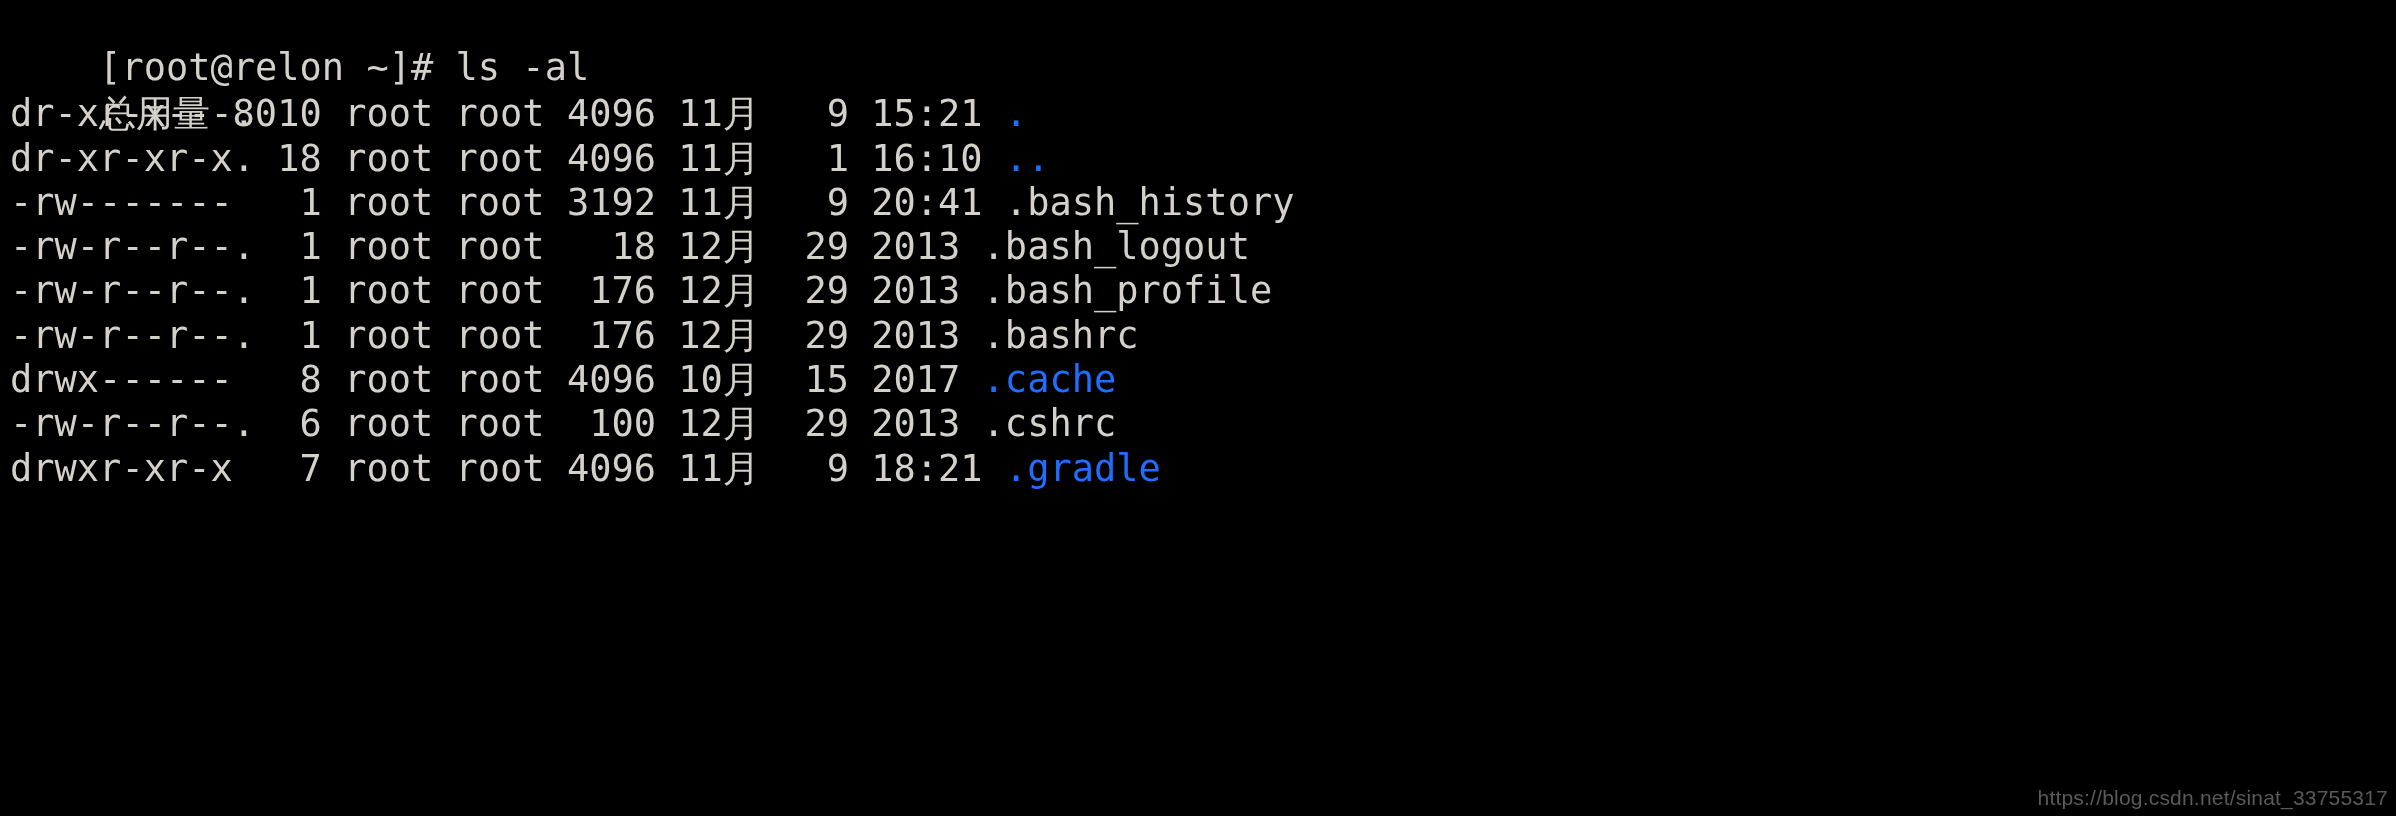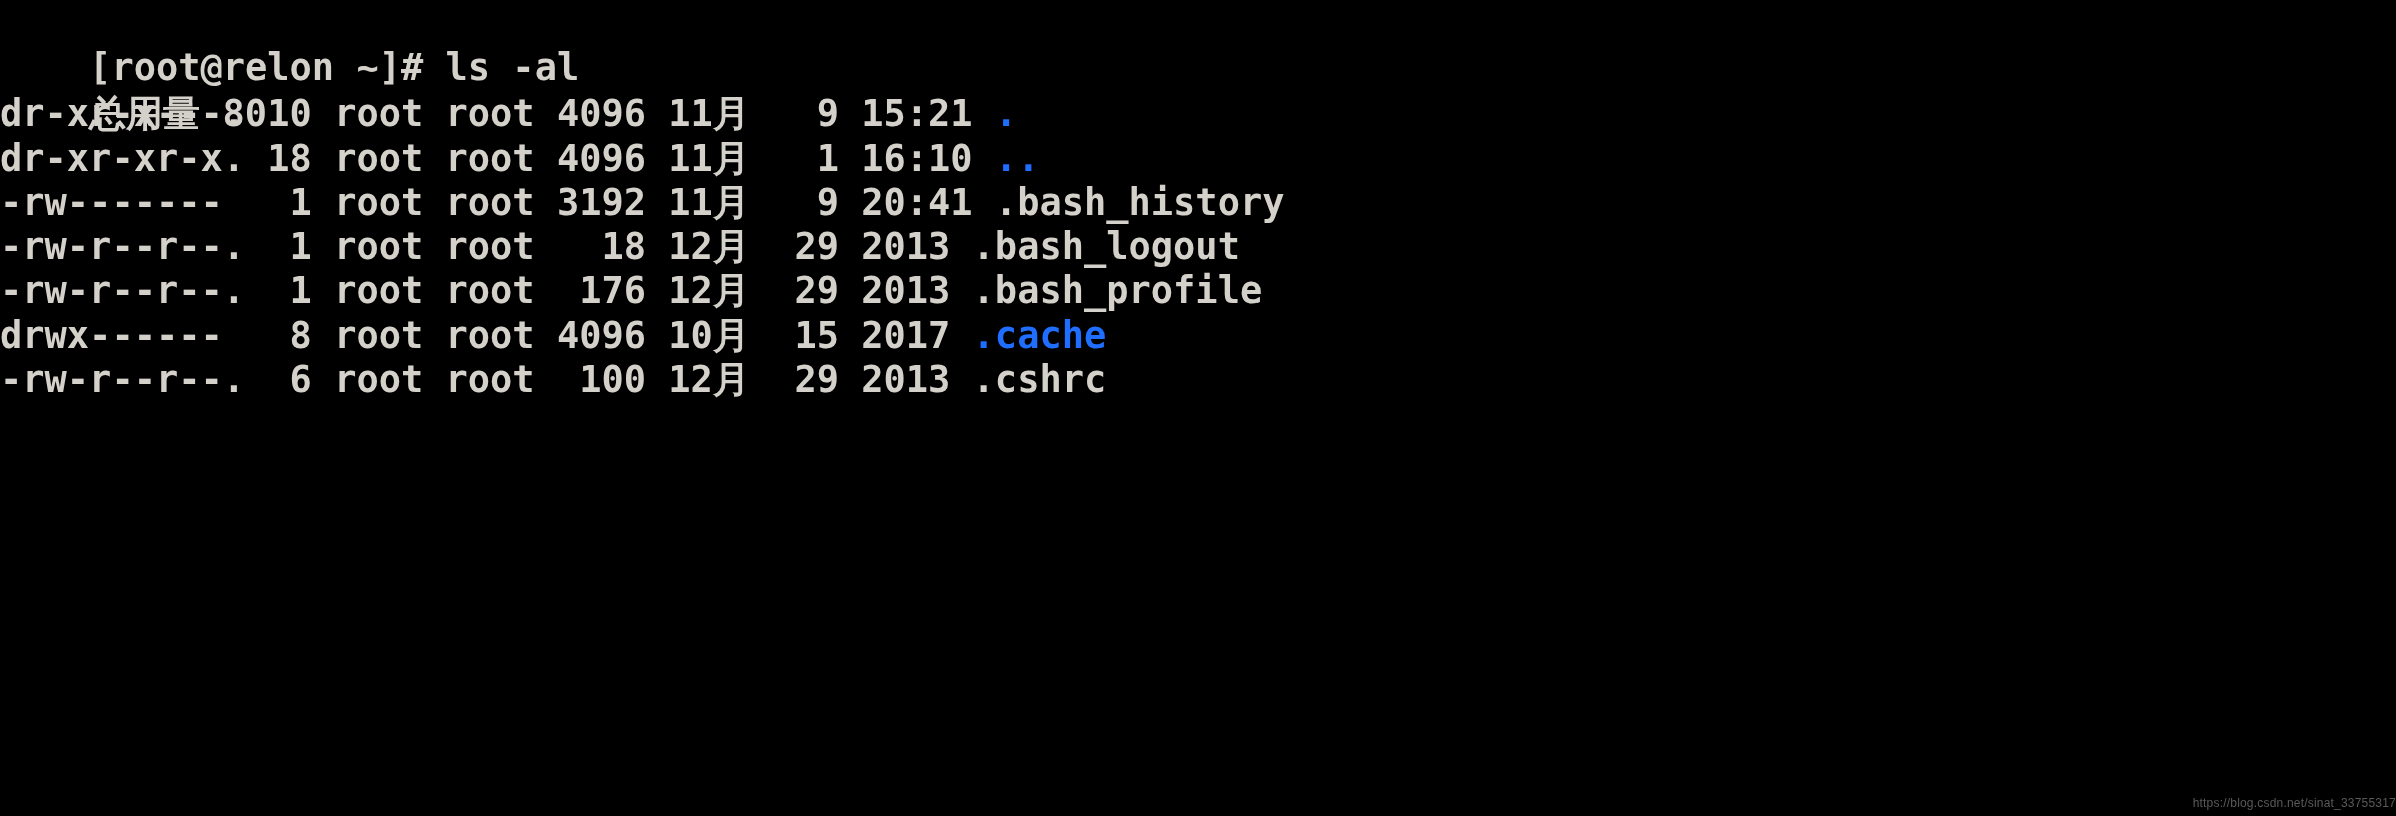--- a/index.html
+++ b/index.html
@@ -26,40 +26,40 @@
     box-sizing: border-box;
   }
 
   .term-line {
     font-family: "DejaVu Sans Mono", "Liberation Mono", monospace;
     font-size: 37px;
     line-height: 44.3px;
     color: #d4d0ca;
     white-space: pre;
     letter-spacing: 0px;
+    padding-left: 10px;
     height: 44.3px;
-    font-weight: bold;
   }
 
   .term-line.first {
     padding-top: 2px;
     height: 46px;
   }
 
   .seg { white-space: pre; }
 
   .c-default { color: #d4d0ca; }
   .c-dir     { color: #1f6eff; }
 
   #watermark {
     position: absolute;
-    right: 0;
+    right: 8px;
     bottom: 6px;
     font-family: "Liberation Sans", sans-serif;
-    font-size: 12px;
+    font-size: 21px;
     color: #5a5a5a;
     letter-spacing: 0.2px;
     white-space: nowrap;
   }
 </style>
 </head>
 <body>
 
 <div id="terminal">
 
@@ -70,21 +70,23 @@
   <div class="term-line">
     <span class="seg c-default">总用量 80</span>
   </div>
 
   <div id="listing">
       <div class="term-line"><span class="seg c-default">dr-xr-x---. 10 root root 4096 11月   9 15:21 </span><span class="seg c-dir">.</span></div>
       <div class="term-line"><span class="seg c-default">dr-xr-xr-x. 18 root root 4096 11月   1 16:10 </span><span class="seg c-dir">..</span></div>
       <div class="term-line"><span class="seg c-default">-rw-------   1 root root 3192 11月   9 20:41 </span><span class="seg c-default">.bash_history</span></div>
       <div class="term-line"><span class="seg c-default">-rw-r--r--.  1 root root   18 12月  29 2013 </span><span class="seg c-default">.bash_logout</span></div>
       <div class="term-line"><span class="seg c-default">-rw-r--r--.  1 root root  176 12月  29 2013 </span><span class="seg c-default">.bash_profile</span></div>
+      <div class="term-line"><span class="seg c-default">-rw-r--r--.  1 root root  176 12月  29 2013 </span><span class="seg c-default">.bashrc</span></div>
       <div class="term-line"><span class="seg c-default">drwx------   8 root root 4096 10月  15 2017 </span><span class="seg c-dir">.cache</span></div>
       <div class="term-line"><span class="seg c-default">-rw-r--r--.  6 root root  100 12月  29 2013 </span><span class="seg c-default">.cshrc</span></div>
+      <div class="term-line"><span class="seg c-default">drwxr-xr-x   7 root root 4096 11月   9 18:21 </span><span class="seg c-dir">.gradle</span></div>
     </div>
 
 </div>
 
 <div id="watermark">
   <span>https://blog.csdn.net/sinat_33755317</span>
 </div>
 
 </body></html>

